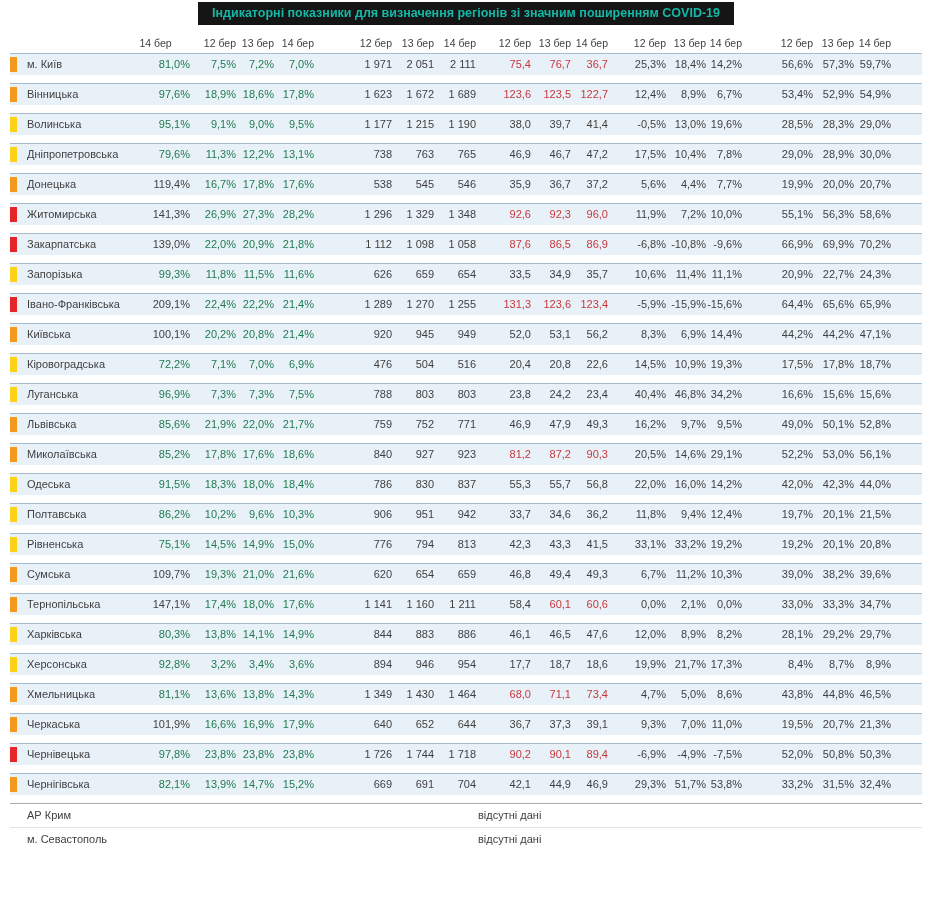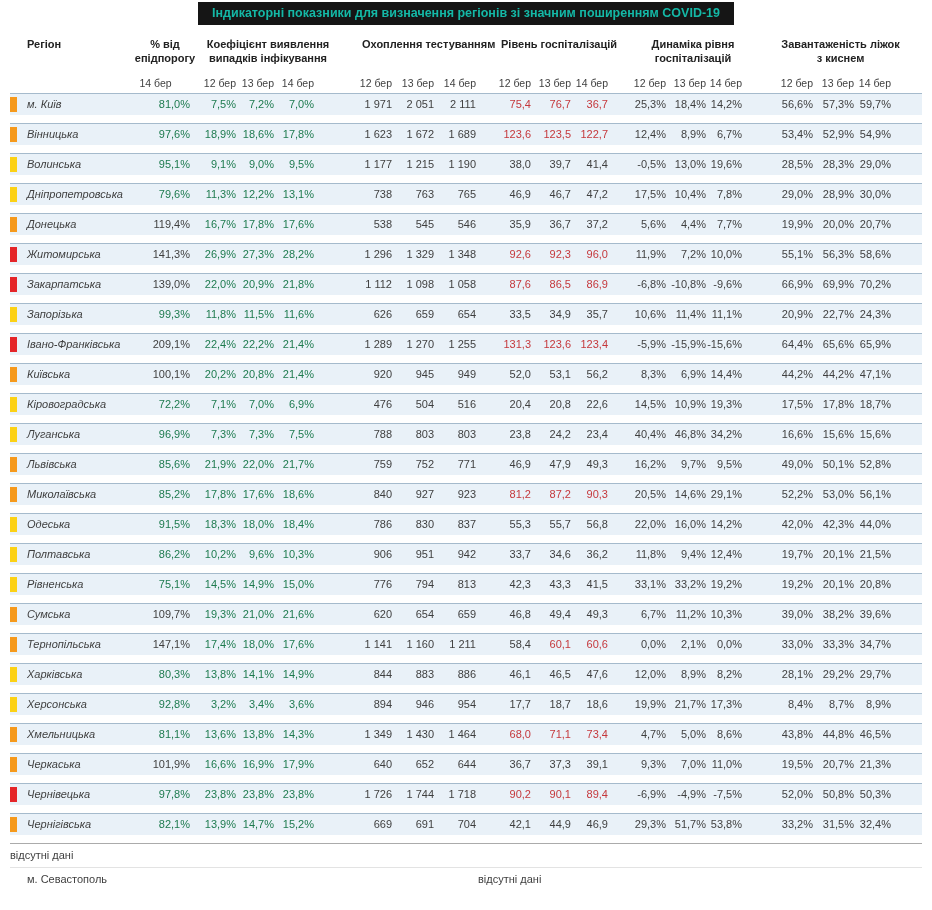--- a/index.html
+++ b/index.html
@@ -46,21 +46,21 @@
   .c-dyn1{grid-column:18} .c-dyn2{grid-column:19} .c-dyn3{grid-column:20}
   .c-beds1{grid-column:22} .c-beds2{grid-column:23} .c-beds3{grid-column:24}
   .dates { font-size:10.5px; color:#3f3f3f; margin-top:10px; margin-bottom:4px; }
   .dates .num { white-space:nowrap; }
   .date-epid { text-align:center; position:relative; left:-12px; white-space:nowrap; }
   .data-row {
     background:var(--row-bg); border-top:1px solid var(--row-border);
     height:21px; line-height:21px; margin-bottom:8px; font-size:11px;
   }
   .num { text-align:right; white-space:nowrap; }
-  .region-name { color:var(--dark); white-space:nowrap;font-style:italic; }
+  .region-name { color:var(--dark); white-space:nowrap; }
   .indicator { width:7px; height:15px; margin-top:3px; }
   .indicator.orange { background:var(--ind-orange); }
   .indicator.yellow { background:var(--ind-yellow); }
   .indicator.red    { background:var(--ind-red); }
   .green { color:var(--green); }
   .red   { color:var(--red); }
   .dark  { color:var(--dark); }
   .sep { border-top:1px solid #ababab; margin-top:4px; }
   .fgrid {
     display:grid; grid-template-columns:468px auto;
@@ -73,29 +73,20 @@
 <body>
 
 <div>
 
   <div class="title-wrap">
     <div class="title-bar">
       <div>Індикаторні показники для визначення регіонів зі значним поширенням COVID-19</div>
     </div>
   </div>
 
-  <div class="hgrid headers">
-    <div class="h-region">Регіон</div>
-    <div class="h-epid">% від епідпорогу</div>
-    <div class="h-coef">Коефіцієнт виявлення випадків інфікування</div>
-    <div class="h-test">Охоплення тестуванням</div>
-    <div class="h-hosp">Рівень госпіталізацій</div>
-    <div class="h-dyn">Динаміка рівня госпіталізацій</div>
-    <div class="h-beds">Завантаженість ліжок з киснем</div>
-  </div>
 
 
   <div class="grid dates">
     <div class="c-epid date-epid">14 бер</div>
     <div class="c-coef1 num">12 бер</div>
     <div class="c-coef2 num">13 бер</div>
     <div class="c-coef3 num">14 бер</div>
     <div class="c-test1 num">12 бер</div>
     <div class="c-test2 num">13 бер</div>
     <div class="c-test3 num">14 бер</div>
@@ -609,20 +600,21 @@
         <div class="c-dyn3 num dark">53,8%</div>
         <div class="c-beds1 num dark">33,2%</div>
         <div class="c-beds2 num dark">31,5%</div>
         <div class="c-beds3 num dark">32,4%</div>
       </div>
     </div>
 
   <div class="sep"></div>
 
   <div class="fgrid">
+    <div class="fregion">АР Крим</div>
     <div>відсутні дані</div>
   </div>
   <div class="fgrid">
     <div class="fregion">м. Севастополь</div>
     <div>відсутні дані</div>
   </div>
 
 </div>
 
 </body></html>

